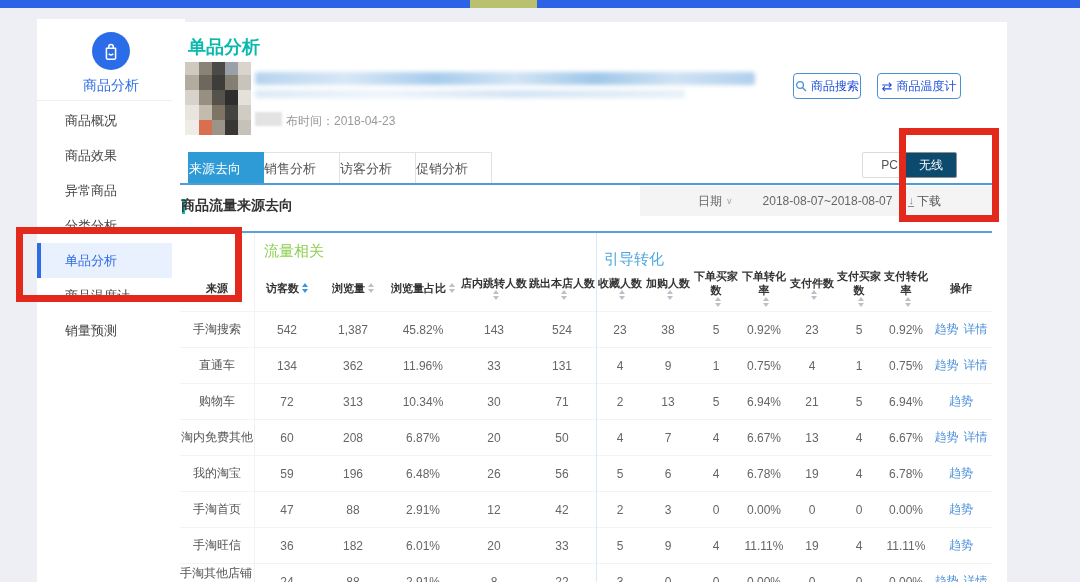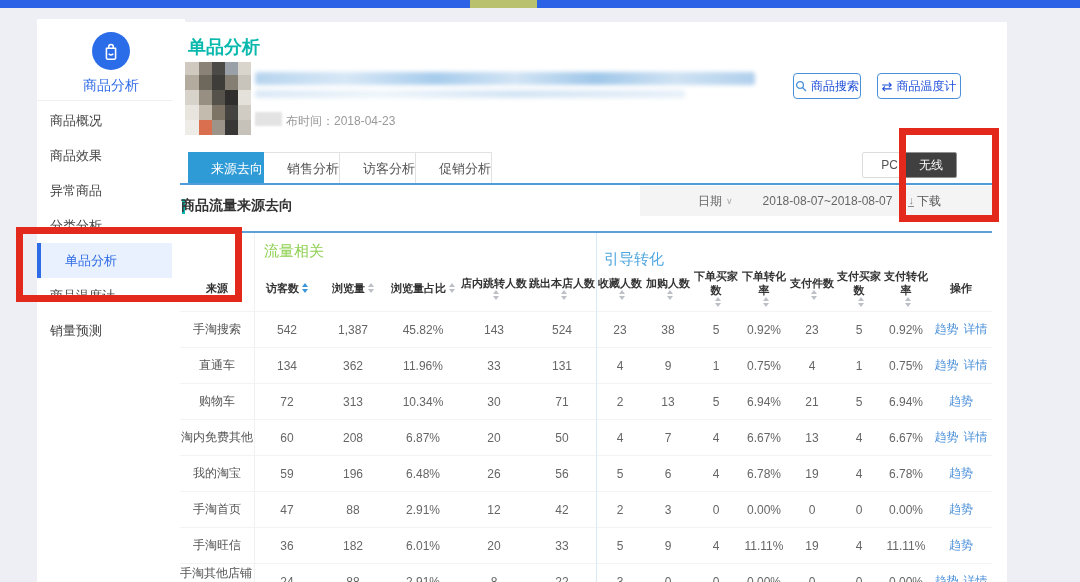--- a/index.html
+++ b/index.html
@@ -9,21 +9,21 @@
   
   .topbar { position:absolute; left:0; top:0; width:1080px; height:8px; background:#2c63e6; }
   .topbar-handle { position:absolute; left:470px; top:0; width:67px; height:8px; background:#b9c06e; }
 
   
   .sidebar { position:absolute; left:37px; top:19px; width:148px; height:563px; background:#ffffff; }
   .side-head { padding-top:13px; text-align:center; border-bottom:1px solid #efefef; height:82px; }
   .side-icon { width:38px; height:38px; border-radius:50%; background:#2b6de8; margin:0 auto; display:flex; align-items:center; justify-content:center; }
   .side-head-label { margin-top:7px; font-size:14px; color:#2e6be6; }
   .side-menu { padding-top:2px; }
-  .side-item { height:35px; line-height:35px; padding-left:13px; font-size:13px; color:#444; cursor:pointer; }
+  .side-item { height:35px; line-height:35px; padding-left:28px; font-size:13px; color:#444; cursor:pointer; }
   .side-item.active { background:#e8f1fd; color:#2e6be6; border-left:4px solid #2e6be6; padding-left:24px; }
 
   
   .main { position:absolute; left:172px; top:22px; width:835px; height:560px; background:#ffffff; overflow:hidden; }
   .page-title { position:absolute; left:16px; top:13px; font-size:18px; font-weight:bold; color:#0ab9ad; }
 
   
   .thumb { position:absolute; left:13px; top:40px; width:66px; height:73px; overflow:hidden; }
   .thumb svg { display:block; }
   .blur-title1 { position:absolute; left:83px; top:50px; width:500px; height:13px; border-radius:3px; filter:blur(2px);
@@ -35,30 +35,30 @@
 
   
   .hbtn { position:absolute; top:51px; height:26px; border:1px solid #4a90d9; border-radius:4px; background:#fff;
     color:#1d4ed8; font-size:12px; display:flex; align-items:center; justify-content:center; gap:4px; cursor:pointer; }
   .btn-search { left:621px; width:68px; }
   .btn-thermo { left:705px; width:84px; }
   .swap-glyph { font-size:13px; line-height:1; }
 
   
   .tab-bar { position:absolute; left:16px; top:130px; display:flex; }
-  .tab { width:76px; height:31px; line-height:31px; text-align:right; font-size:13px; color:#555; background:#fff;
+  .tab { width:76px; height:31px; line-height:31px; text-align:left; font-size:13px; color:#555; background:#fff;
     border:1px solid #e2e2e2; border-bottom:none; border-left:none; cursor:pointer; }
   .tab:first-child { border-left:1px solid #e2e2e2; }
   .tab.active { background:#2f9bd6; color:#fff; border-color:#2f9bd6; }
   .tab-underline { position:absolute; left:8px; top:161px; width:812px; height:2px; background:#4e9cd8; }
 
   
   .toggle { position:absolute; top:130px; height:26px; line-height:24px; text-align:center; font-size:12px; cursor:pointer; }
   .toggle-pc { left:690px; width:55px; background:#fff; border:1px solid #dcdcdc; color:#555; border-radius:2px 0 0 2px; }
-  .toggle-wireless { left:733px; width:52px; background:#404040; border:1px solid #909090; color:#fff; border-radius:0 2px 2px 0; }
+  .toggle-wireless { left:733px; width:52px; background:#0c4a6e; border:1px solid #909090; color:#fff; border-radius:0 2px 2px 0; }
 
   
   .sec-bar { position:absolute; left:10px; top:177px; width:3px; height:15px; background:#0ab9ad; }
   .sec-title { position:absolute; left:9px; top:175px; font-size:14px; font-weight:bold; color:#333; }
   .date-panel { position:absolute; left:468px; top:164px; width:352px; height:30px; background:#f4f4f5;
     display:flex; align-items:center; font-size:12px; color:#666; }
   .date-label { margin-left:58px; cursor:pointer; }
   .caret { font-size:9px; color:#aaa; margin-left:4px; }
   .date-range { margin-left:30px; color:#666; }
   .download { margin-left:16px; color:#555; cursor:pointer; display:flex; align-items:center; gap:3px; }

